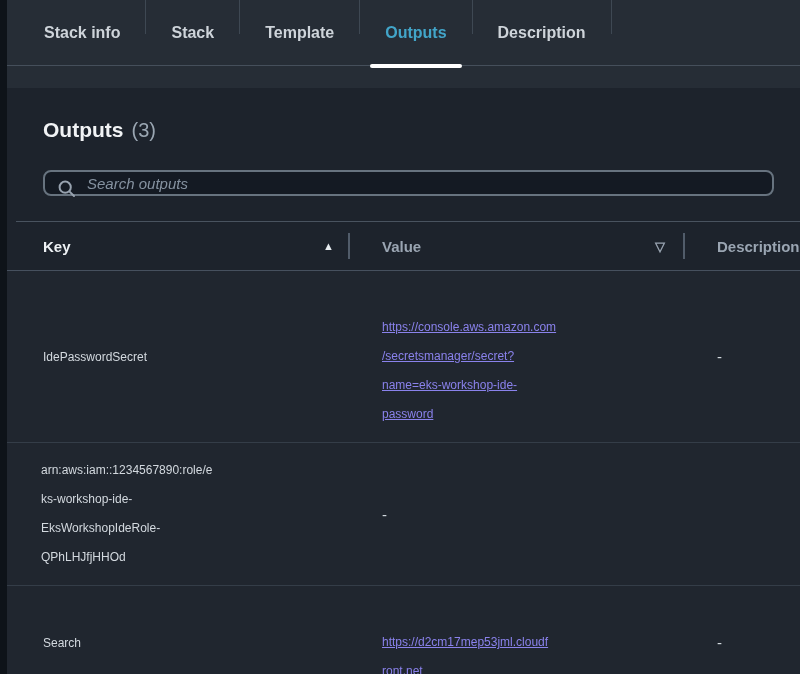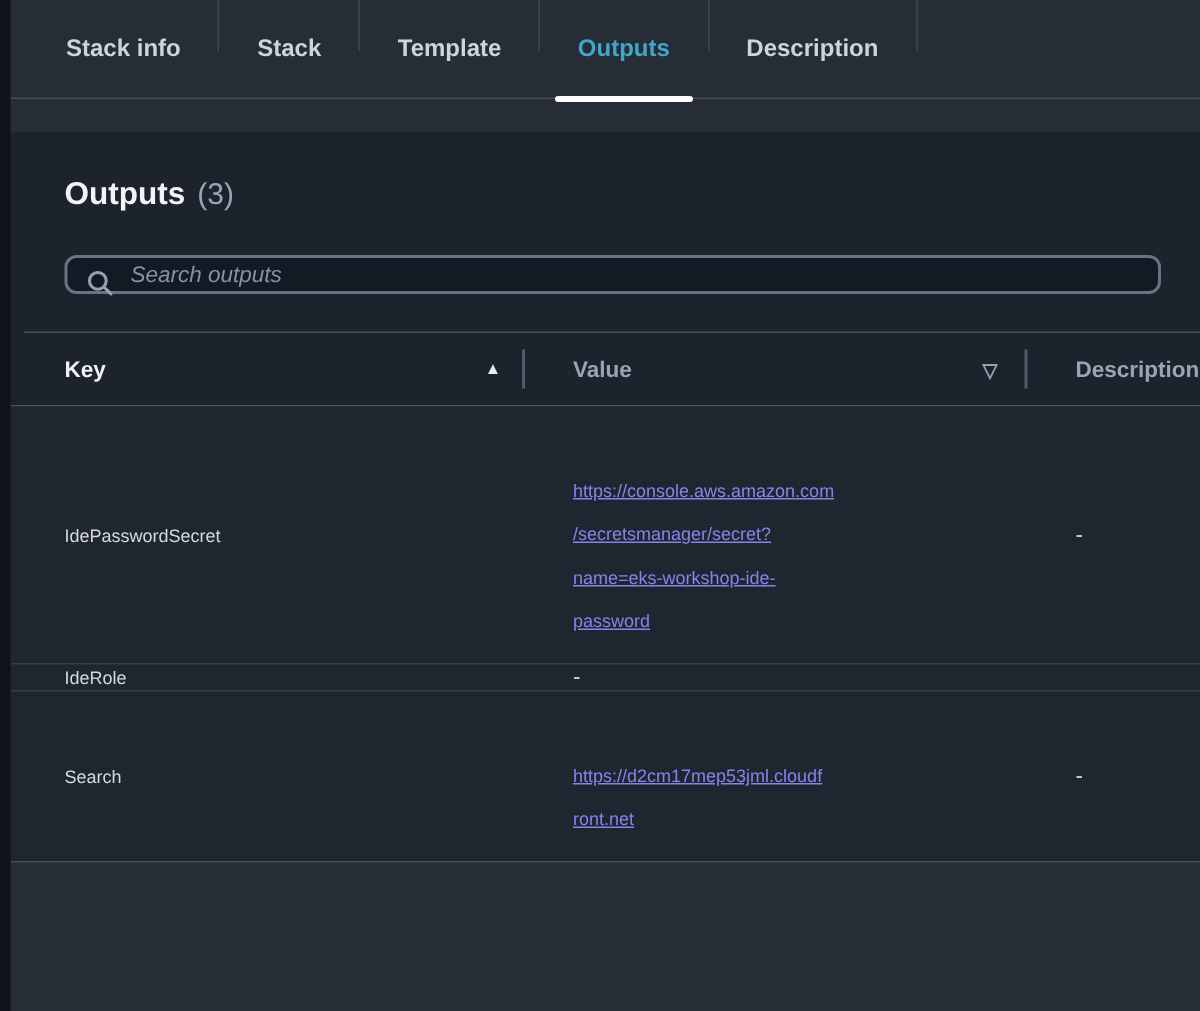--- a/index.html
+++ b/index.html
@@ -173,21 +173,24 @@
         <div class="cell-value">
           <a class="value-link">https://console.aws.amazon.com
 /secretsmanager/secret?
 name=eks-workshop-ide-
 password</a>
         </div>
         <div class="cell-desc">-</div>
       </div>
 
       <div class="row">
-        <div class="cell-key">IdeRole</div>
+        <div class="cell-value">arn:aws:iam::1234567890:role/e
+ks-workshop-ide-
+EksWorkshopIdeRole-
+QPhLHJfjHHOd</div>
         <div class="cell-desc">-</div>
       </div>
 
       <div class="row">
         <div class="cell-key">Search</div>
         <div class="cell-value">
           <a class="value-link">https://d2cm17mep53jml.cloudf
 ront.net</a>
         </div>
         <div class="cell-desc">-</div>

